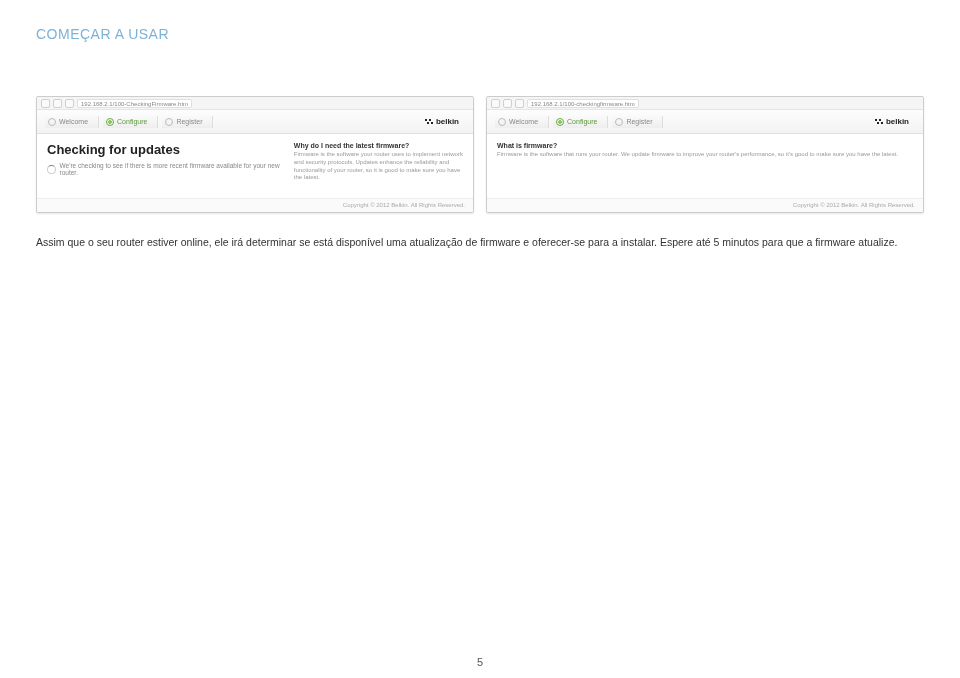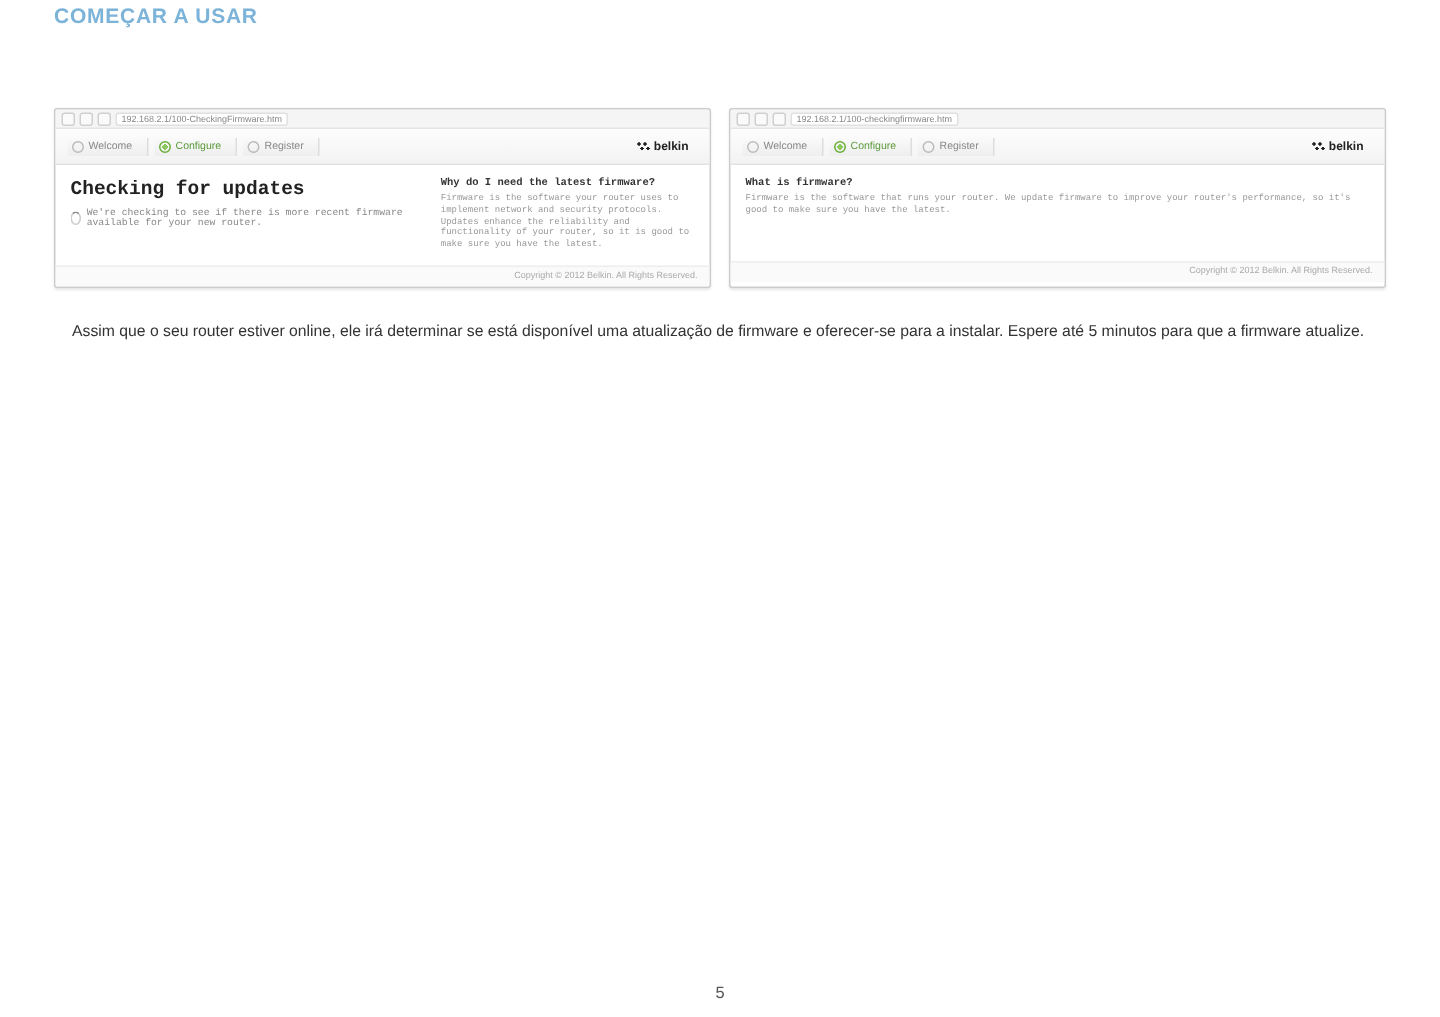--- a/index.html
+++ b/index.html
@@ -7,23 +7,23 @@
     width: 960px;
     height: 678px;
     font-family: Arial, Helvetica, sans-serif;
     background: #fff;
     color: #333;
     position: relative;
   }
   .page-title {
     color: #7cb3d8;
     font-size: 14px;
-    font-weight: bold;
+    font-weight: normal;
     letter-spacing: 0.5px;
-    padding: 2px 36px 0 36px;
+    padding: 26px 36px 0 36px;
   }
   .screenshots {
     display: flex;
     gap: 12px;
     padding: 54px 36px 22px 36px;
   }
   .shot {
     flex: 1;
     border: 1px solid #ccc;
     background: #fff;
@@ -109,21 +109,20 @@
       radial-gradient(circle at 2px 2px, #222 1px, transparent 1.2px),
       radial-gradient(circle at 6px 2px, #222 1px, transparent 1.2px),
       radial-gradient(circle at 4px 5px, #222 1px, transparent 1.2px),
       radial-gradient(circle at 8px 5px, #222 1px, transparent 1.2px);
   }
   .content-row {
     display: flex;
     padding: 8px 10px 10px 10px;
     gap: 10px;
     min-height: 64px;
-    font-family: Liberation Mono, monospace;
   }
   .content-left { flex: 1.4; }
   .content-left h2 {
     font-size: 13px;
     color: #222;
     font-weight: bold;
     margin-bottom: 5px;
   }
   .content-left .sub {
     font-size: 6.5px;
@@ -170,21 +169,21 @@
     height: 14px;
     border-top: 1px solid #eee;
     background: #fafafa;
     text-align: right;
     font-size: 6px;
     color: #aaa;
     padding: 3px 8px 0 0;
   }
   .body-columns {
     display: flex;
-    padding: 0 48px;
+    padding: 0 36px;
     gap: 40px;
   }
   .col {
     flex: 1;
     font-size: 10.5px;
     line-height: 1.45;
     color: #333;
   }
   .page-number {
     position: absolute;

